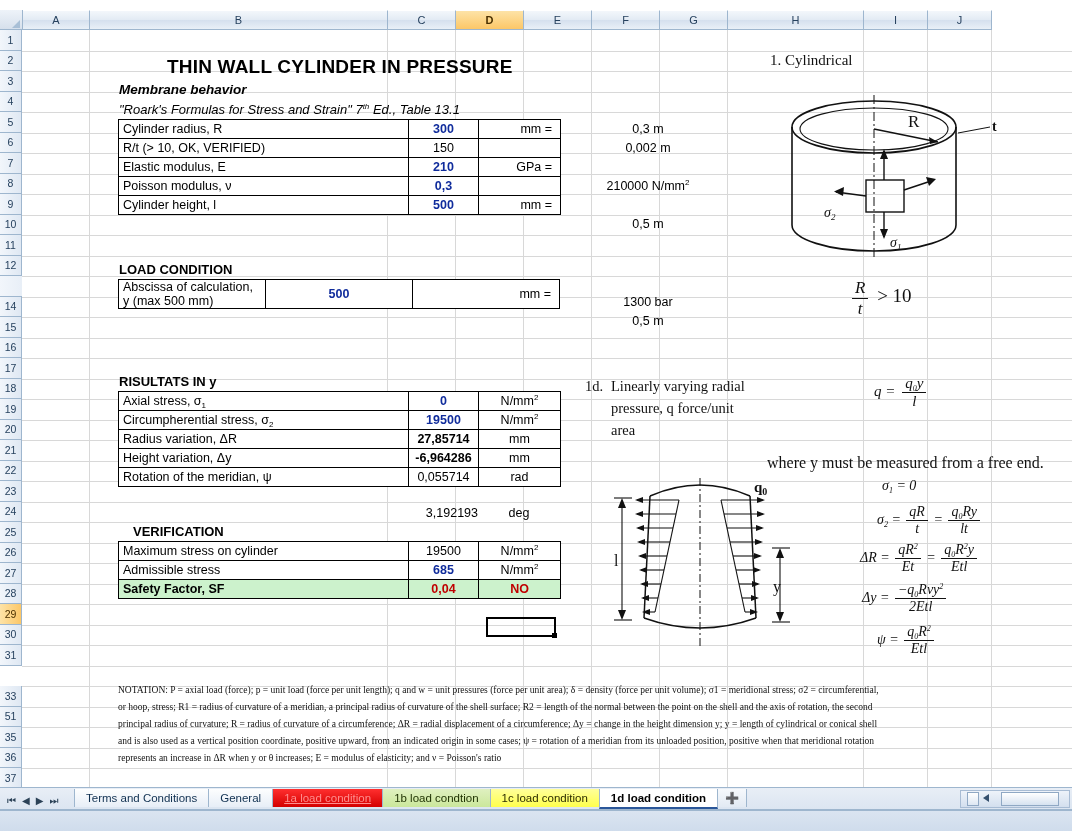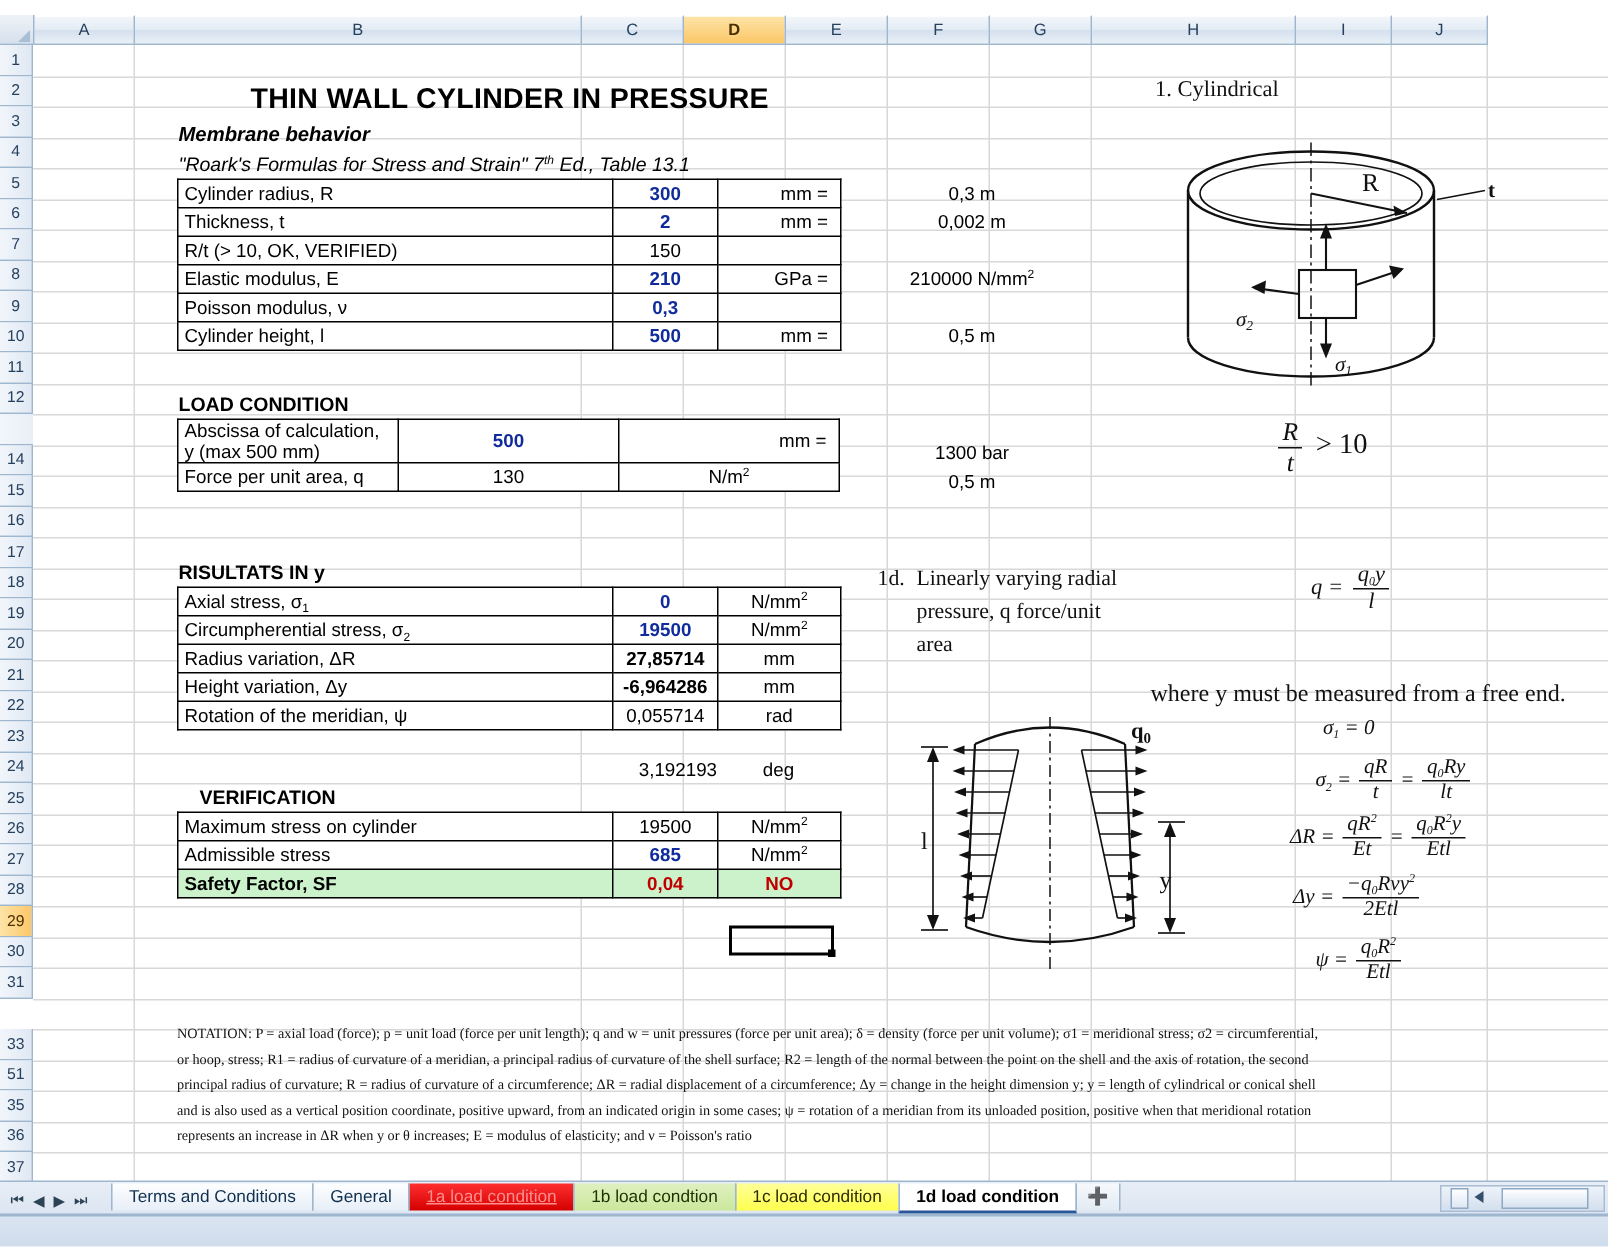--- a/index.html
+++ b/index.html
@@ -221,25 +221,20 @@
       <div class="t ref" style="left:97px;top:72px"><span>"Roark's Formulas for Stress and Strain" 7</span><sup>th</sup><span> Ed., Table 13.1</span></div>
 
       <table class="tbl" style="left:96px;top:89px;width:442px">
         <tbody>
             <tr>
           <td class="lbl" style="width:290px">Cylinder radius, R</td>
           <td class="val" style="width:70px">300</td>
           <td class="unitL" style="width:82px">mm =</td>
         </tr>
         <tr>
-          <td class="lbl">Thickness, t</td>
-          <td class="val">2</td>
-          <td class="unitL">mm =</td>
-        </tr>
-        <tr>
           <td class="lbl">R/t    (&gt; 10,   OK, VERIFIED)</td>
           <td class="valk">150</td>
           <td class="unitL"></td>
         </tr>
         <tr>
           <td class="lbl">Elastic modulus, E</td>
           <td class="val">210</td>
           <td class="unitL">GPa =</td>
         </tr>
         <tr>
@@ -261,25 +256,20 @@
       <div class="free" style="left:566px;top:187px;width:120px;text-align:center">0,5 m</div>
 
       <div class="t sect" style="left:97px;top:232px">LOAD CONDITION</div>
 
       <table class="tbl" style="left:96px;top:249px;width:442px">
         <tbody>
         <tr>
           <td class="lbl">Abscissa of calculation, y (max 500 mm)</td>
           <td class="val">500</td>
           <td class="unitL">mm =</td>
-        </tr>
-        <tr>
-          <td class="lbl">Force per unit area, q</td>
-          <td class="valk">130</td>
-          <td class="unit" style="text-align:center">N/m<sup>2</sup></td>
         </tr>
       </tbody>
         </table>
       <div class="free" style="left:566px;top:265px;width:120px;text-align:center">1300 bar</div>
       <div class="free" style="left:566px;top:284px;width:120px;text-align:center">0,5 m</div>
 
       <div class="t sect" style="left:97px;top:344px">RISULTATS IN y</div>
 
       <table class="tbl" style="left:96px;top:361px;width:442px">
         <tbody>

